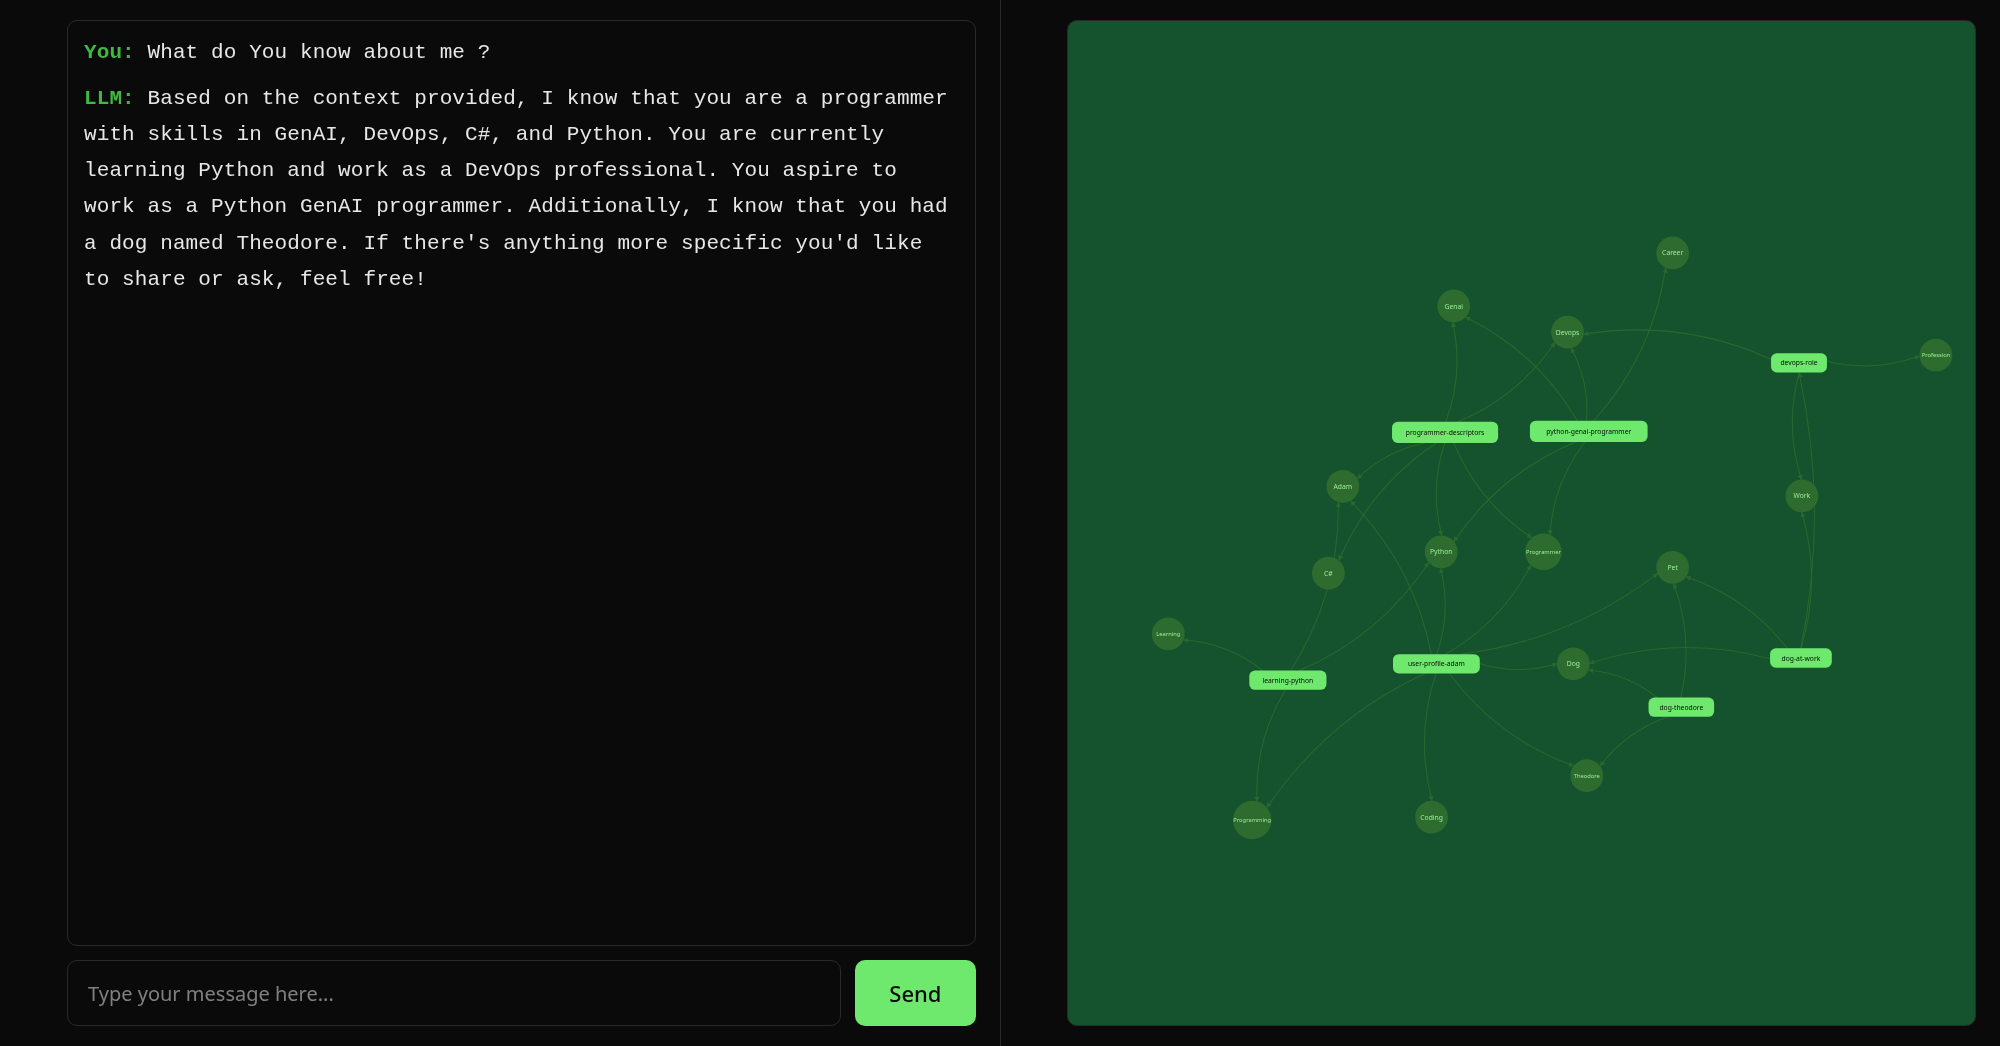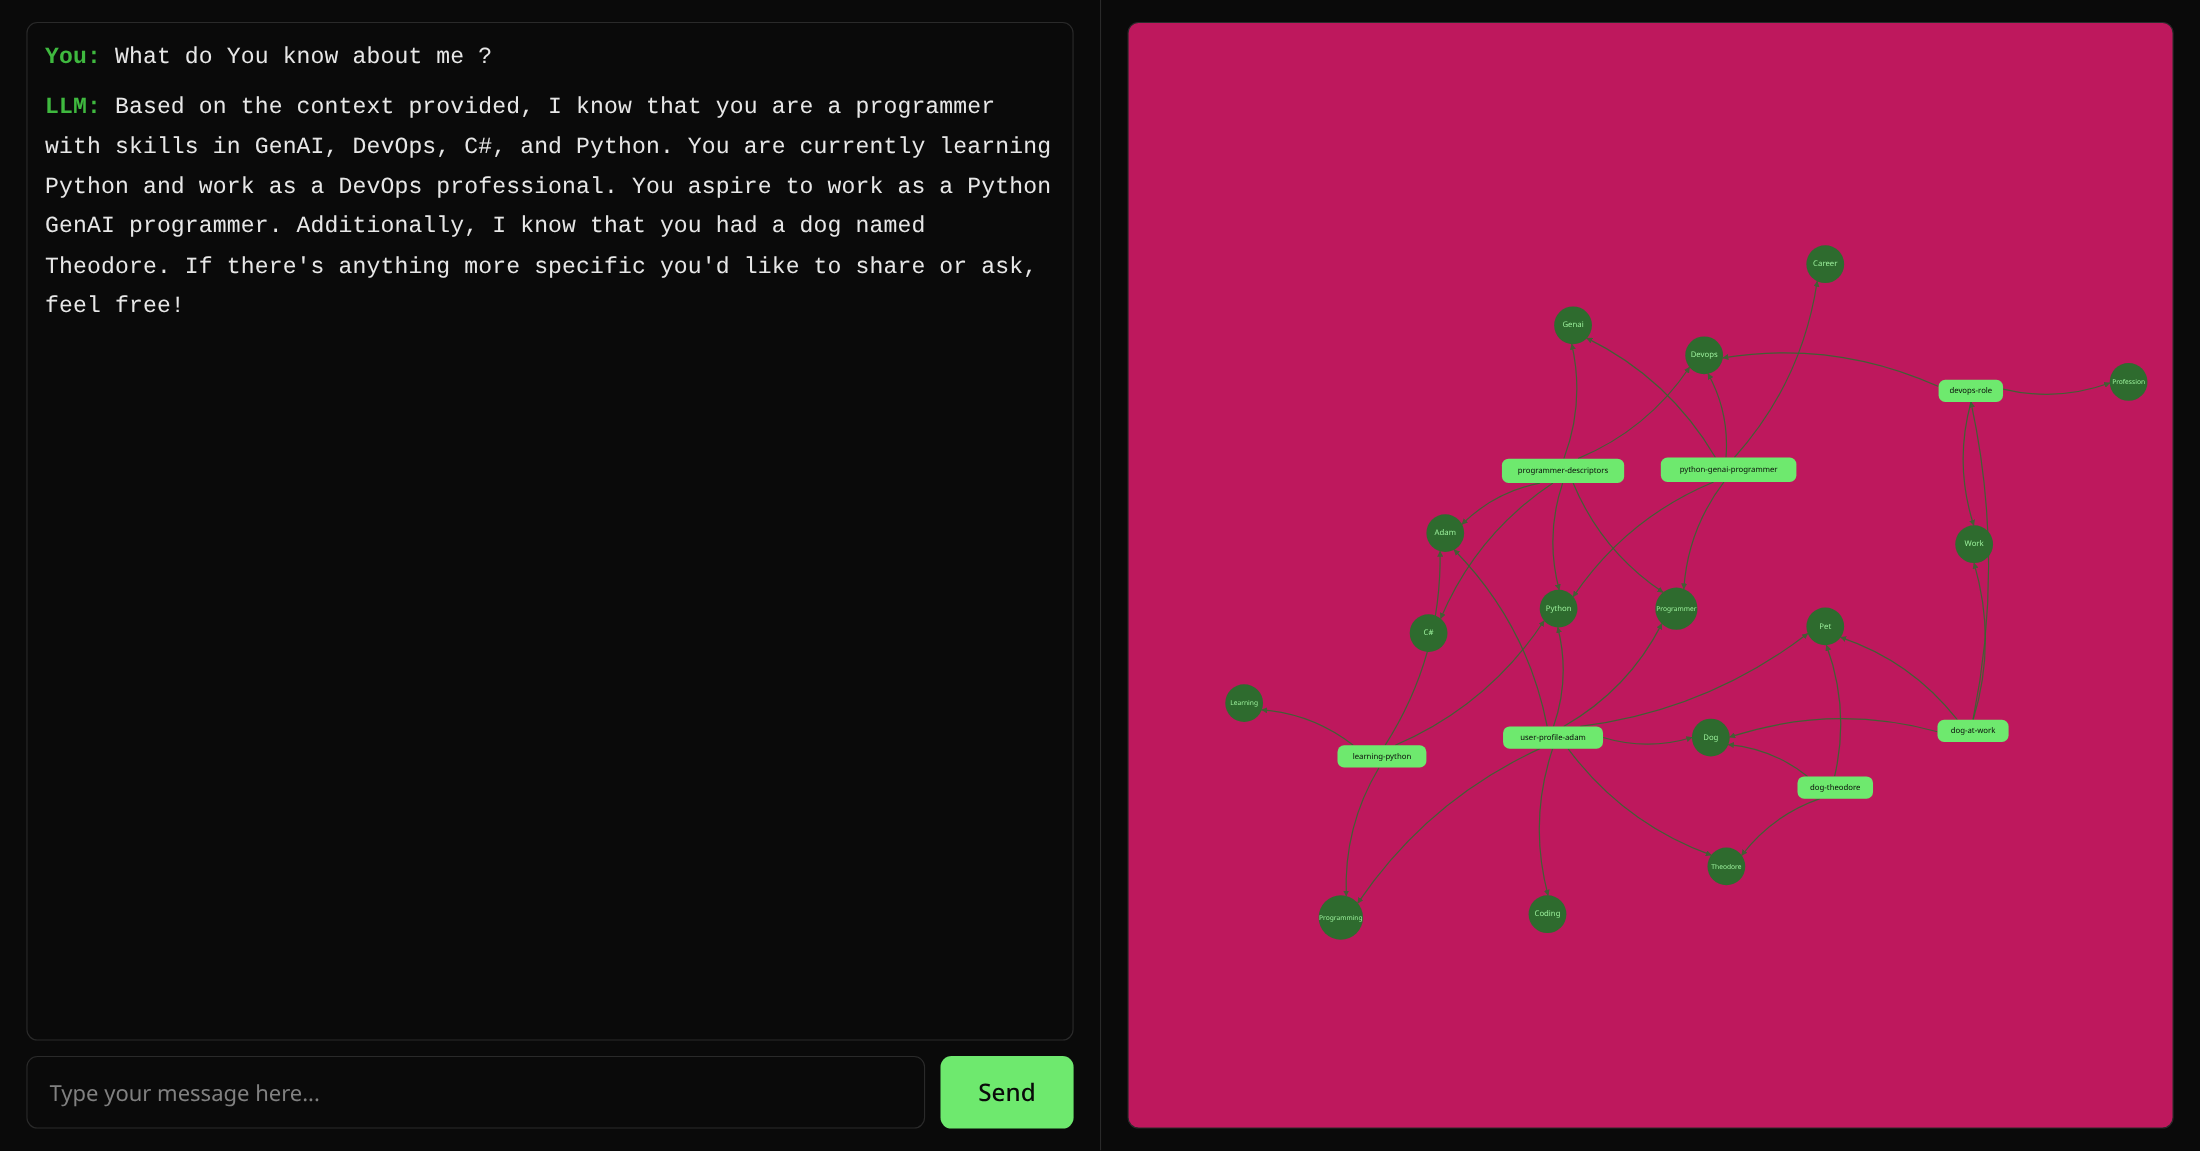--- a/index.html
+++ b/index.html
@@ -15,20 +15,21 @@
     display: flex;
     width: 100%;
     height: 100%;
     gap: 0;
   }
   .pane {
     flex: 1 1 50%;
     height: 100%;
     padding: 20px 24px;
     position: relative;
+    margin-left: 43px;
   }
   .divider {
     width: 1px;
     background: #2a2a2a;
     height: 100%;
   }
   
   .chat-area {
     display: flex;
     flex-direction: column;
@@ -75,21 +76,21 @@
     font-family: ui-sans-serif, system-ui, -apple-system, "Segoe UI", Roboto, sans-serif;
   }
   
   .graph-wrap {
     border: 1px solid #2a2a2a;
     border-radius: 10px;
     width: 100%;
     height: 100%;
     position: relative;
     overflow: hidden;
-    background: #be185d;
+    background: #14532d;
   }
   svg.graph {
     width: 100%;
     height: 100%;
     display: block;
   }
   .edge {
     stroke: #2e6b2e;
     stroke-width: 1.1;
     fill: none;

